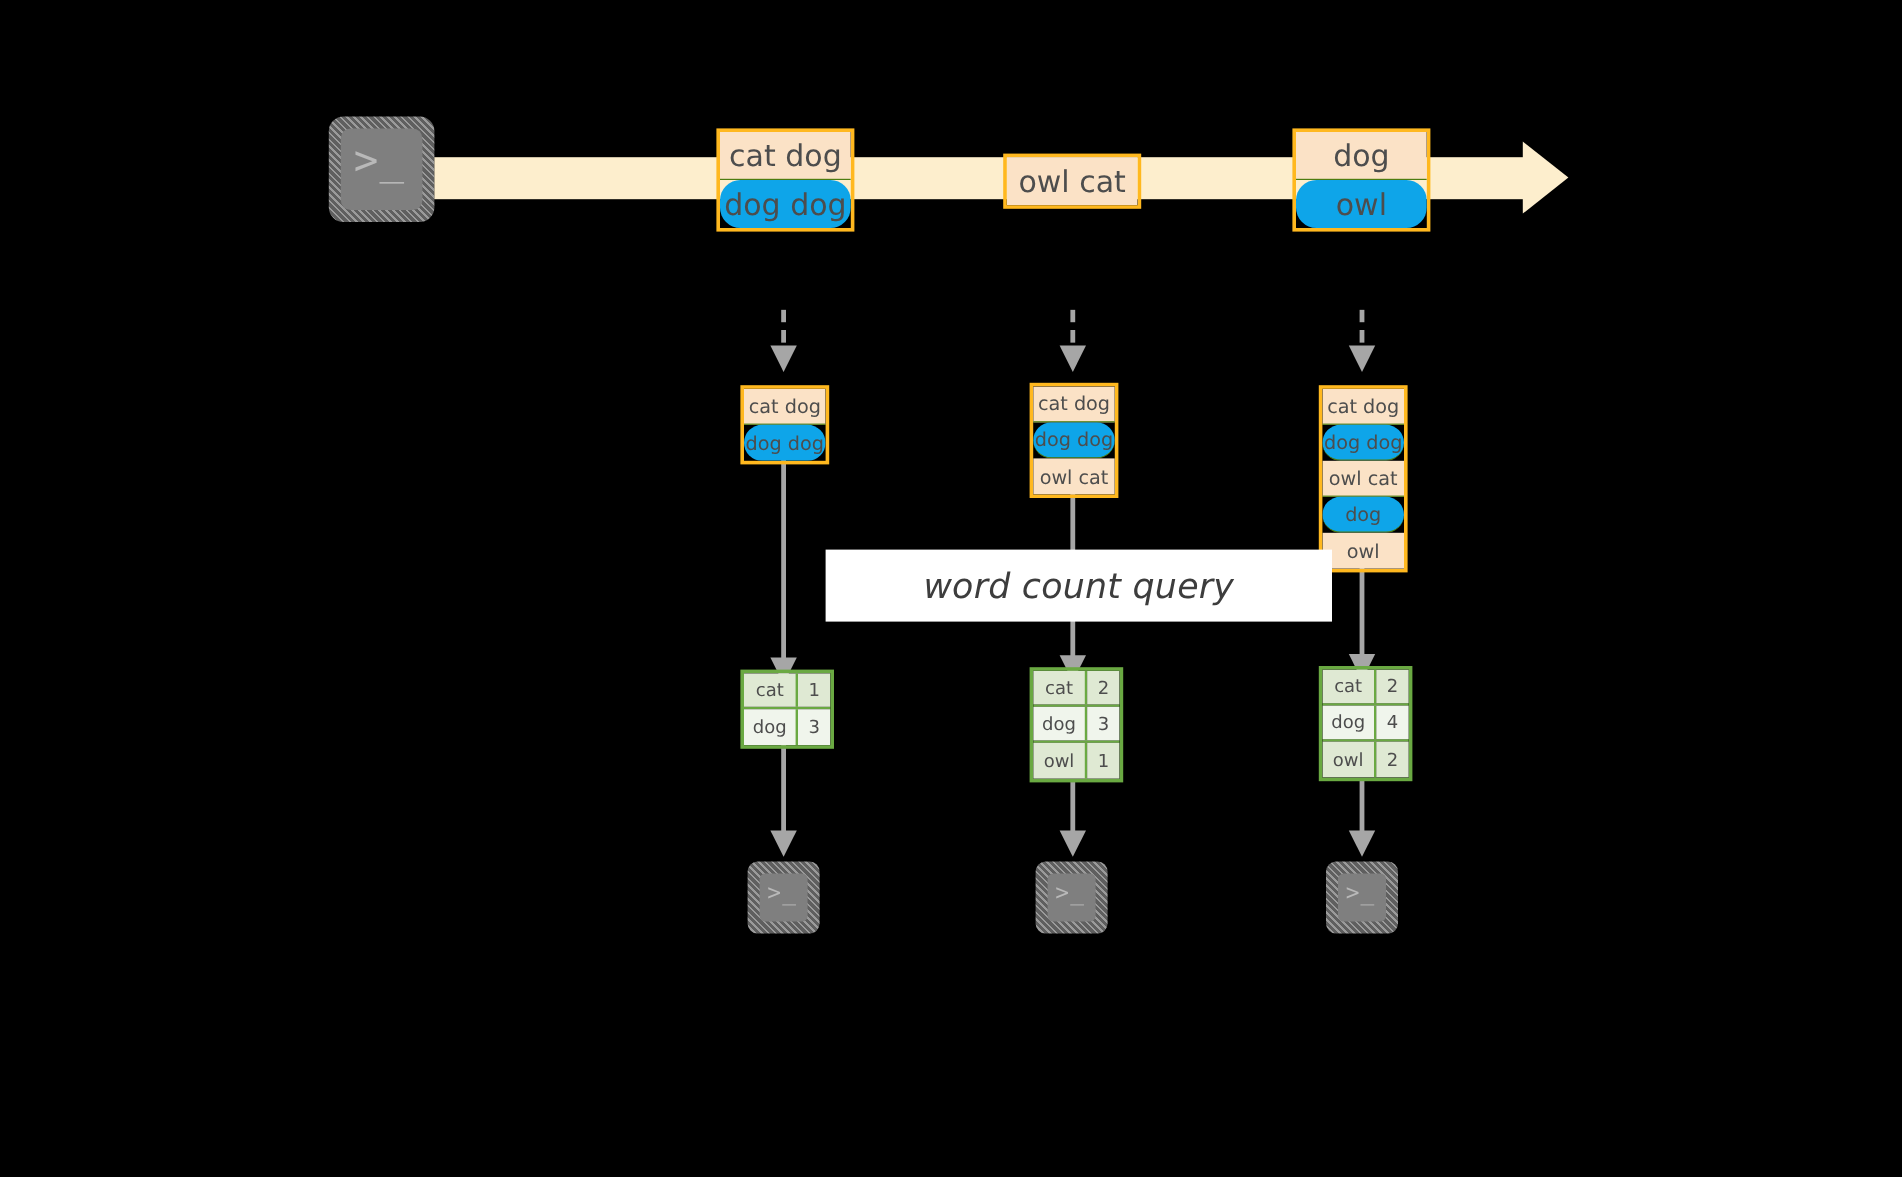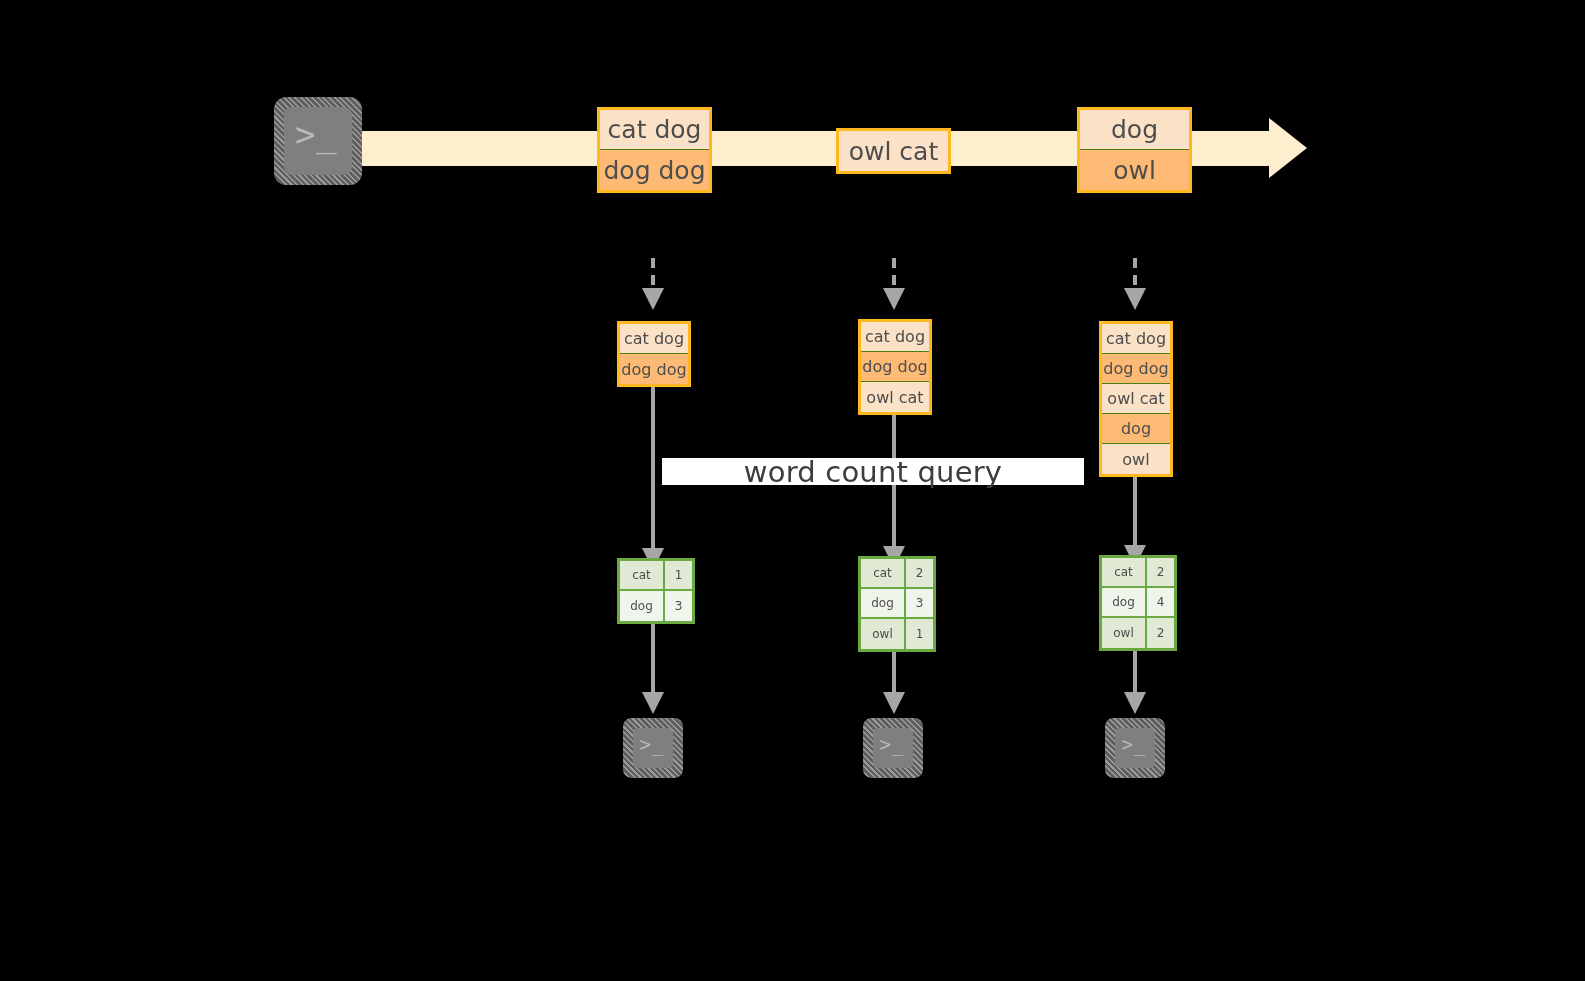--- a/index.html
+++ b/index.html
@@ -79,21 +79,21 @@
   }
   .orow {
     box-sizing: border-box;
     display: flex;
     align-items: center;
     justify-content: center;
     color: #4d4d4d;
     background: #fbe2c6;
     border-bottom: 1px solid #4d7c0f;
   }
-  .orow.alt { background: #fdba74; }
+  .orow.alt { background: #0ea5e9; border-radius: 17px; }
   .orow:last-child { border-bottom: none; }
 
   .obox.top .orow { height: 40px; font-size: 25px; }
   .obox.mid .orow { height: 30px; font-size: 16px; }
 
   
   .gbox {
     position: absolute;
     box-sizing: border-box;
     border: 3px solid #6aa942;
@@ -105,21 +105,21 @@
     box-sizing: border-box;
     height: 30px;
     border-bottom: 2px solid #6aa942;
   }
   .grow:last-child { border-bottom: none; }
   .gcell {
     box-sizing: border-box;
     display: flex;
     align-items: center;
     justify-content: center;
-    font-size: 12px;
+    font-size: 15px;
     color: #4d4d4d;
     background: #dfe9d3;
   }
   .grow.alt .gcell { background: #f0f5ec; }
   .gcell.k { width: 45px; border-right: 2px solid #6aa942; }
   .gcell.v { width: 27px; }
 
   
   .vline {
     position: absolute;
@@ -285,17 +285,17 @@
 
   <div class="vline" style="left:1133px; top:649px; height:49px;"></div>
   <div class="vhead" style="left:1124px; top:692px;"></div>
 
   <div class="terminal small" style="left:1105px; top:718px; width:60px; height:60px;">
     <div class="hatch"></div>
     <div class="core"></div>
     <div class="prompt">&gt;_</div>
   </div>
 
-  <div class="qband" style="left:662px; top:458px; width:422px; height:27px;">
+  <div class="qband" style="left:688px; top:458px; width:422px; height:60px;font-style:italic;">
     <span>word count query</span>
   </div>
 
 </div>
 
 </body></html>

